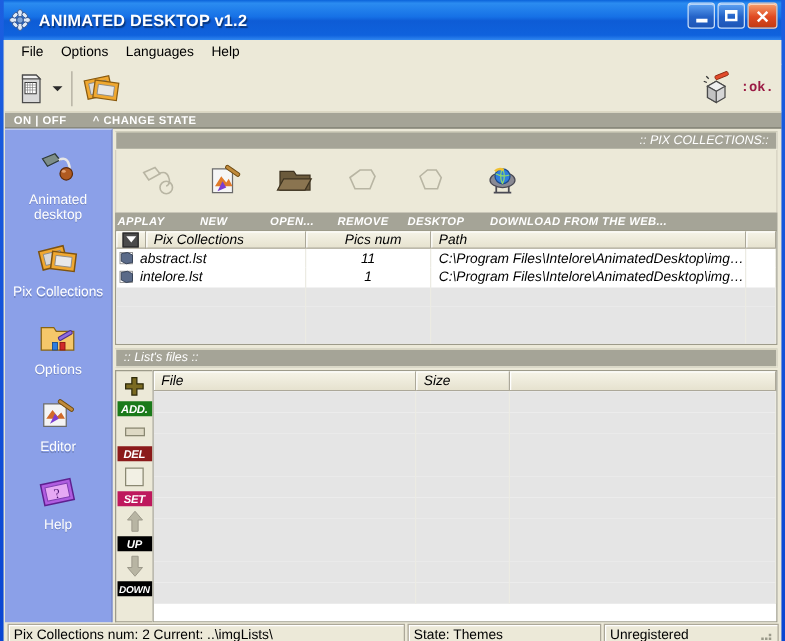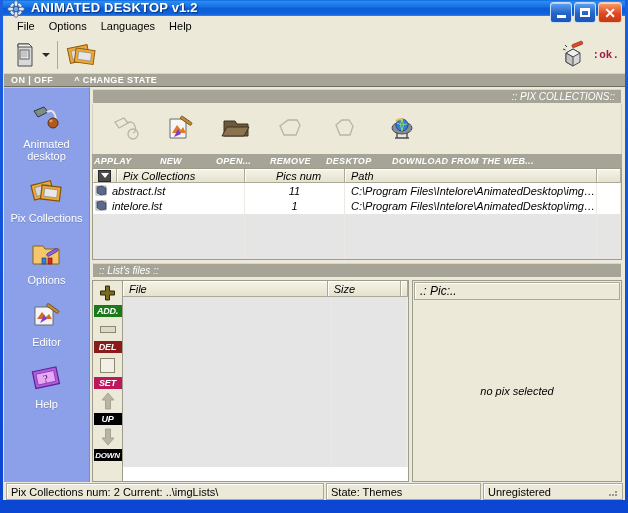--- a/index.html
+++ b/index.html
@@ -12,25 +12,25 @@
   }
   #app {
     position: relative;
     width: 628px; height: 513px;
     background: linear-gradient(#1c5fe0, #0a46d2);
     padding: 0 3px 3px 3px;
   }
 
   
   .titlebar {
-    height: 16px;
+    height: 32px;
     background: linear-gradient(to bottom,
        #0b63da 0%, #2b8cf0 8%, #1671e6 42%, #0e5cd6 52%,
        #0f62dd 88%, #2f86ef 100%);
-    display: flex; align-items: flex-start;
+    display: flex; align-items: center;
     padding-left: 4px;
     position: relative;
   }
   .app-icon { width: 18px; height: 18px; position: relative; flex: 0 0 18px; }
   .title-text {
     color: #ffffff;
     font-weight: bold;
     font-size: 13px;
     letter-spacing: 0.2px;
     margin-left: 6px;
@@ -673,26 +673,20 @@
                   <div class="flc f3"></div>
                 </div>
               <div class="flrow alt">
                   <div class="flc f1"></div>
                   <div class="flc f2"></div>
                   <div class="flc f3"></div>
                 </div>
             </div>
           </div>
 
-          <div class="picpanel">
-            <div class="pic-head">.: Pic:..</div>
-            <div class="pic-body">
-              <span>no pix selected</span>
-            </div>
-          </div>
 
         </div>
       </div>
     </div>
 
     <div class="statusbar">
       <div class="scell s1">Pix Collections num: 2   Current: ..\imgLists\</div>
       <div class="scell s2">State: Themes</div>
       <div class="scell s3">
         <span style="flex:1">Unregistered</span>

